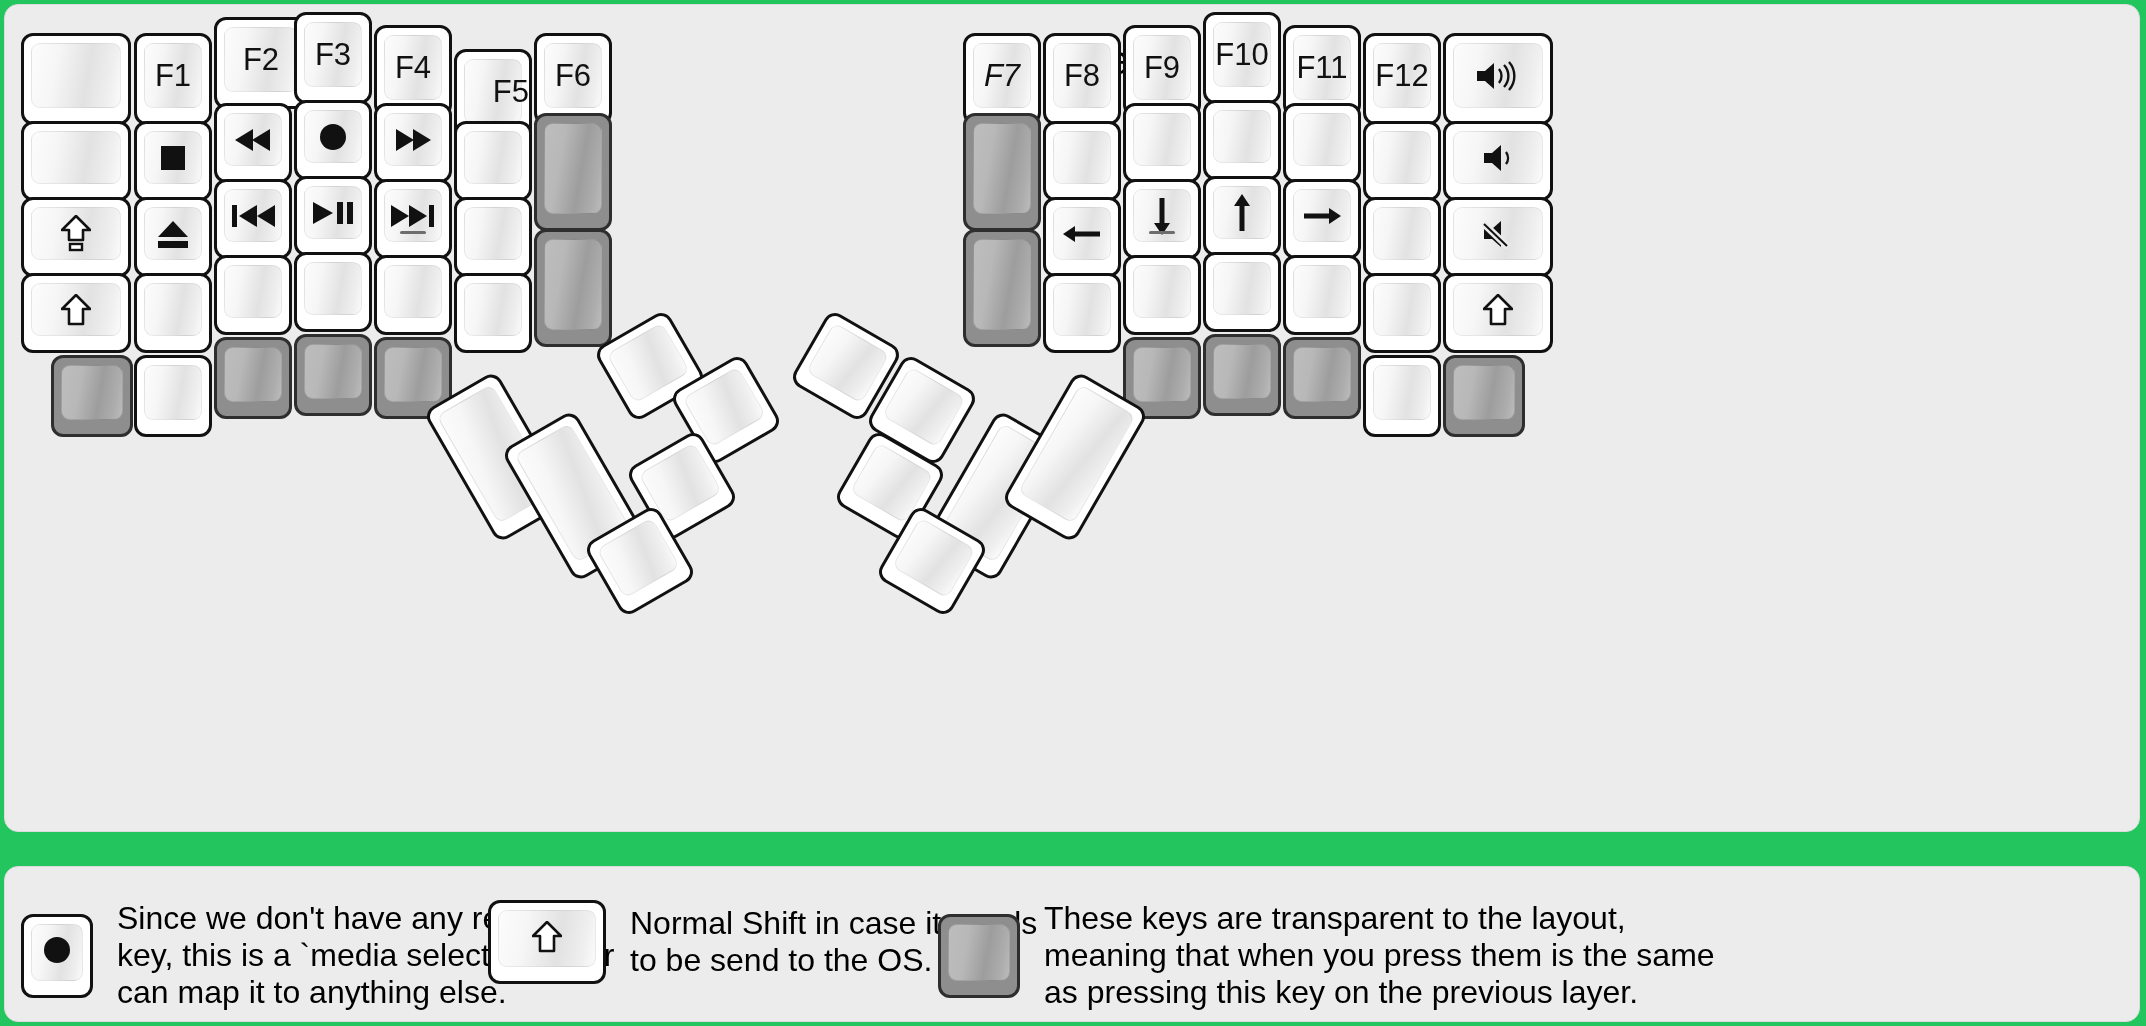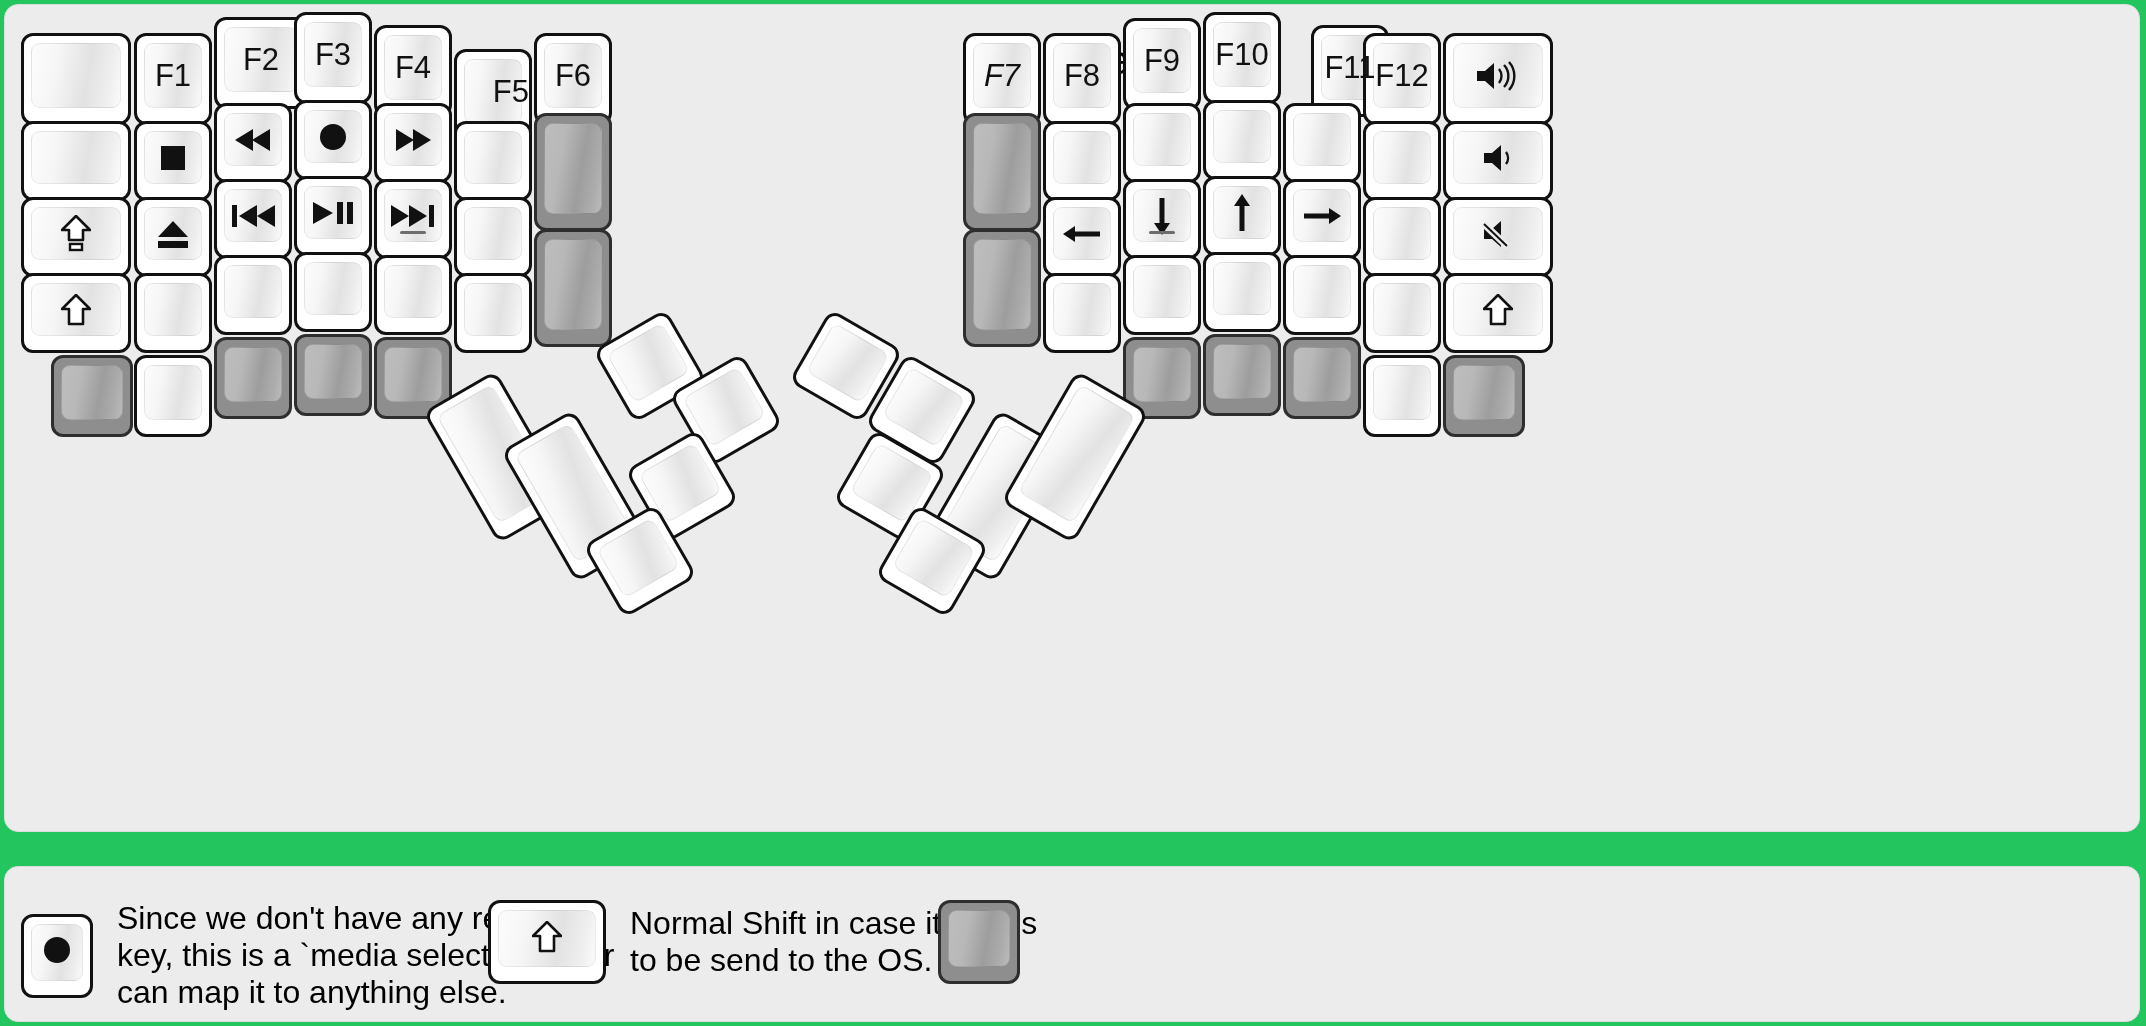--- a/index.html
+++ b/index.html
@@ -326,29 +326,29 @@
     </div>
   <div id="right-half">
       <div class="key" style="left: 963px; top: 33px; width: 78px; height: 92px; font-style: italic;">
         <div class="cap"></div>
         <span class="lbl">F7</span>
       </div>
       <div class="key" style="left: 1043px; top: 33px; width: 78px; height: 92px;">
         <div class="cap"></div>
         <span class="lbl">F8</span>
       </div>
-      <div class="key" style="left: 1123px; top: 18px; width: 78px; height: 92px;">
+      <div class="key" style="left: 1123px; top: 25px; width: 78px; height: 92px;">
         <div class="cap"></div>
         <span class="lbl">F9</span>
       </div>
       <div class="key" style="left: 1203px; top: 12px; width: 78px; height: 92px;">
         <div class="cap"></div>
         <span class="lbl">F10</span>
       </div>
-      <div class="key" style="left: 1283px; top: 25px; width: 78px; height: 92px; margin-left: 28px;">
+      <div class="key" style="left: 1283px; top: 25px; width: 78px; height: 92px;">
         <div class="cap"></div>
         <span class="lbl">F11</span>
       </div>
       <div class="key" style="left: 1363px; top: 33px; width: 78px; height: 92px;">
         <div class="cap"></div>
         <span class="lbl">F12</span>
       </div>
       <div class="key" style="left: 1443px; top: 33px; width: 110px; height: 92px;">
         <div class="cap"></div>
         <span class="lbl glyph">
@@ -526,16 +526,19 @@
               <path d="M15 1 L29 15 L22 15 L22 30 L8 30 L8 15 L1 15 Z" fill="#fff" stroke="#111" stroke-width="2.6" stroke-linejoin="round"></path>
             </svg></span>
         </div>
         <div class="legend-text">Normal Shift in case it needs
 to be send to the OS.</div>
       </div>
       <div class="legend-item" style="left: 938px; top: 900px;">
         <div class="legend-key trans" style="width: 82px; height: 84px;">
           <div class="cap"></div>
         </div>
+        <div class="legend-text">These keys are transparent to the layout,
+meaning that when you press them is the same
+as pressing this key on the previous layer.</div>
       </div>
     </div>
 
 </div>
 
 </body></html>

